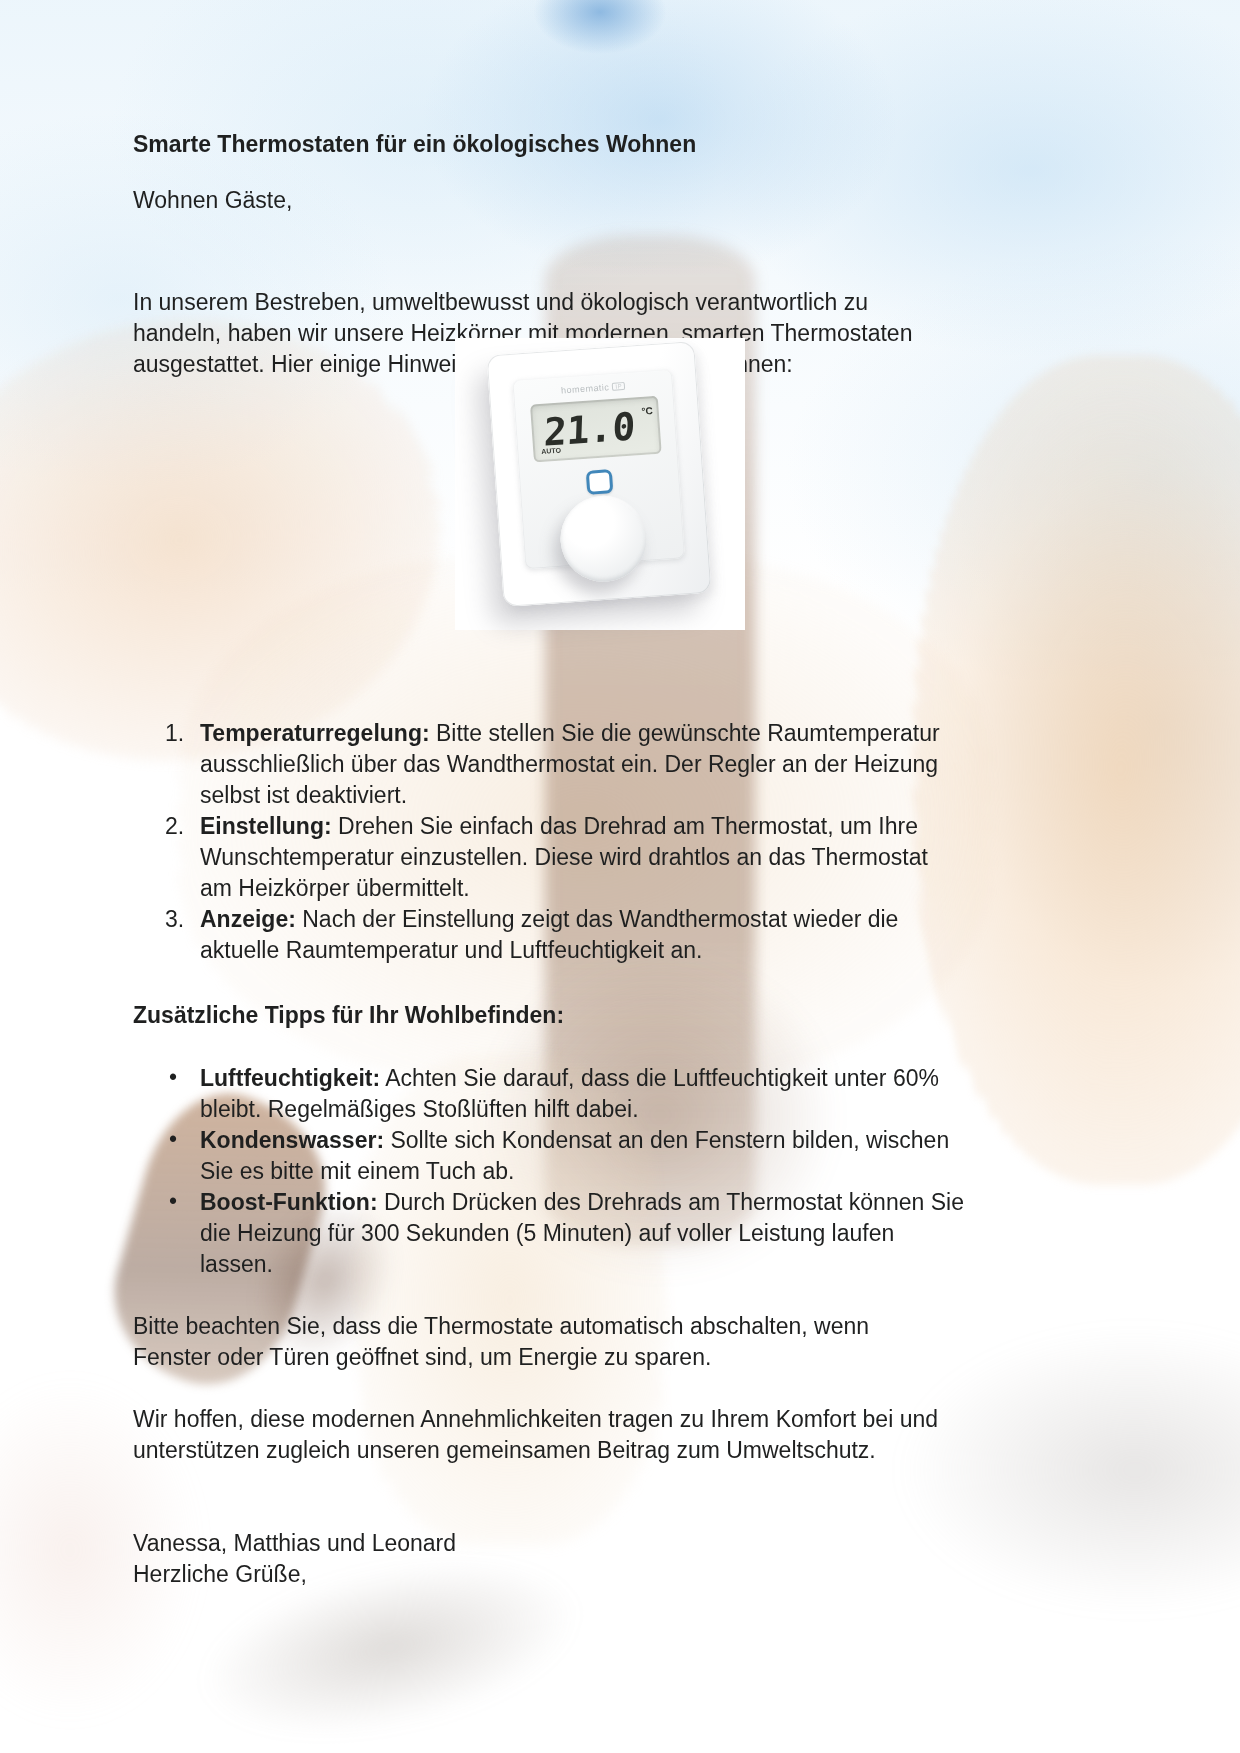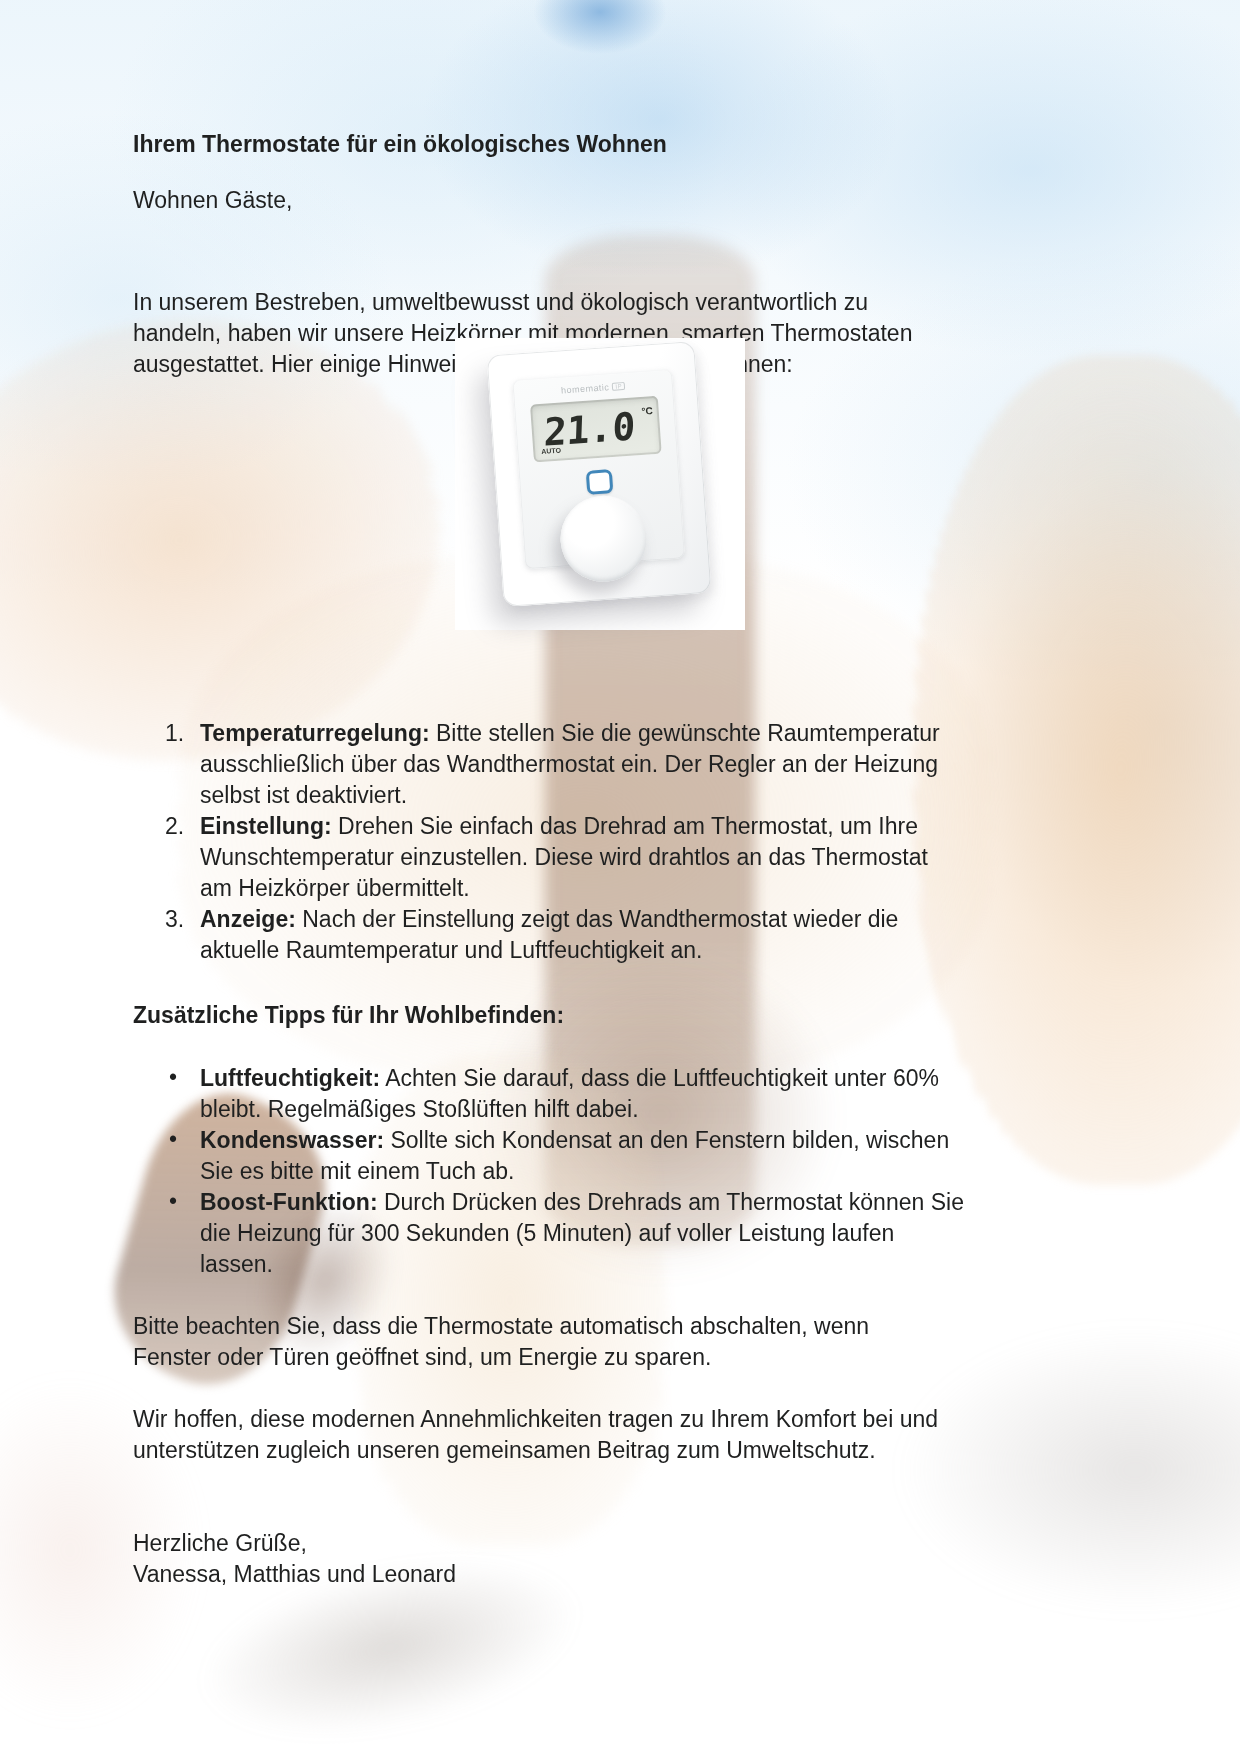--- a/index.html
+++ b/index.html
@@ -118,21 +118,21 @@
 <div class="layer bg-grass-right"></div>
 <div class="layer bg-trunk"></div>
 <div class="layer bg-trunk-base"></div>
 <div class="layer bg-log"></div>
 <div class="layer bg-log-knot"></div>
 <div class="layer bg-wood-pale"></div>
 <div class="layer bg-dune-shadow"></div>
 <div class="layer bg-smudge"></div>
 <div class="layer bg-pink-left"></div>
 
-<div id="title" class="tb">Ihrem Thermostate für ein ökologisches Wohnen</div>
+<div id="title" class="tb">Smarte Thermostaten für ein ökologisches Wohnen</div>
 
 <div id="greeting" class="tb">Wohnen Gäste,</div>
 
 <div id="intro" class="tb">In unserem Bestreben, umweltbewusst und ökologisch verantwortlich zu handeln, haben wir unsere Heizkörper mit modernen, smarten Thermostaten ausgestattet. Hier einige Hinweise, wie Sie diese nutzen können:</div>
 
 <div class="photo">
   <div class="device">
     <div class="frame"></div>
     <div class="panel">
       <div class="brand"><span>homematic</span><span class="brand-badge">IP</span></div>
@@ -183,15 +183,15 @@
     <span class="bold">Boost-Funktion:</span>
     <span>Durch Drücken des Drehrads am Thermostat können Sie die Heizung für 300 Sekunden (5 Minuten) auf voller Leistung laufen lassen.</span>
   </li>
 </ul>
 
 <div id="note" class="tb">Bitte beachten Sie, dass die Thermostate automatisch abschalten, wenn Fenster oder Türen geöffnet sind, um Energie zu sparen.</div>
 
 <div id="closing" class="tb">Wir hoffen, diese modernen Annehmlichkeiten tragen zu Ihrem Komfort bei und unterstützen zugleich unseren gemeinsamen Beitrag zum Umweltschutz.</div>
 
 <div id="signblock" class="tb">
+  <div>Vanessa, Matthias und Leonard</div>
   <div>Herzliche Grüße,</div>
-  <div>Vanessa, Matthias und Leonard</div>
 </div>
 
 </body></html>

